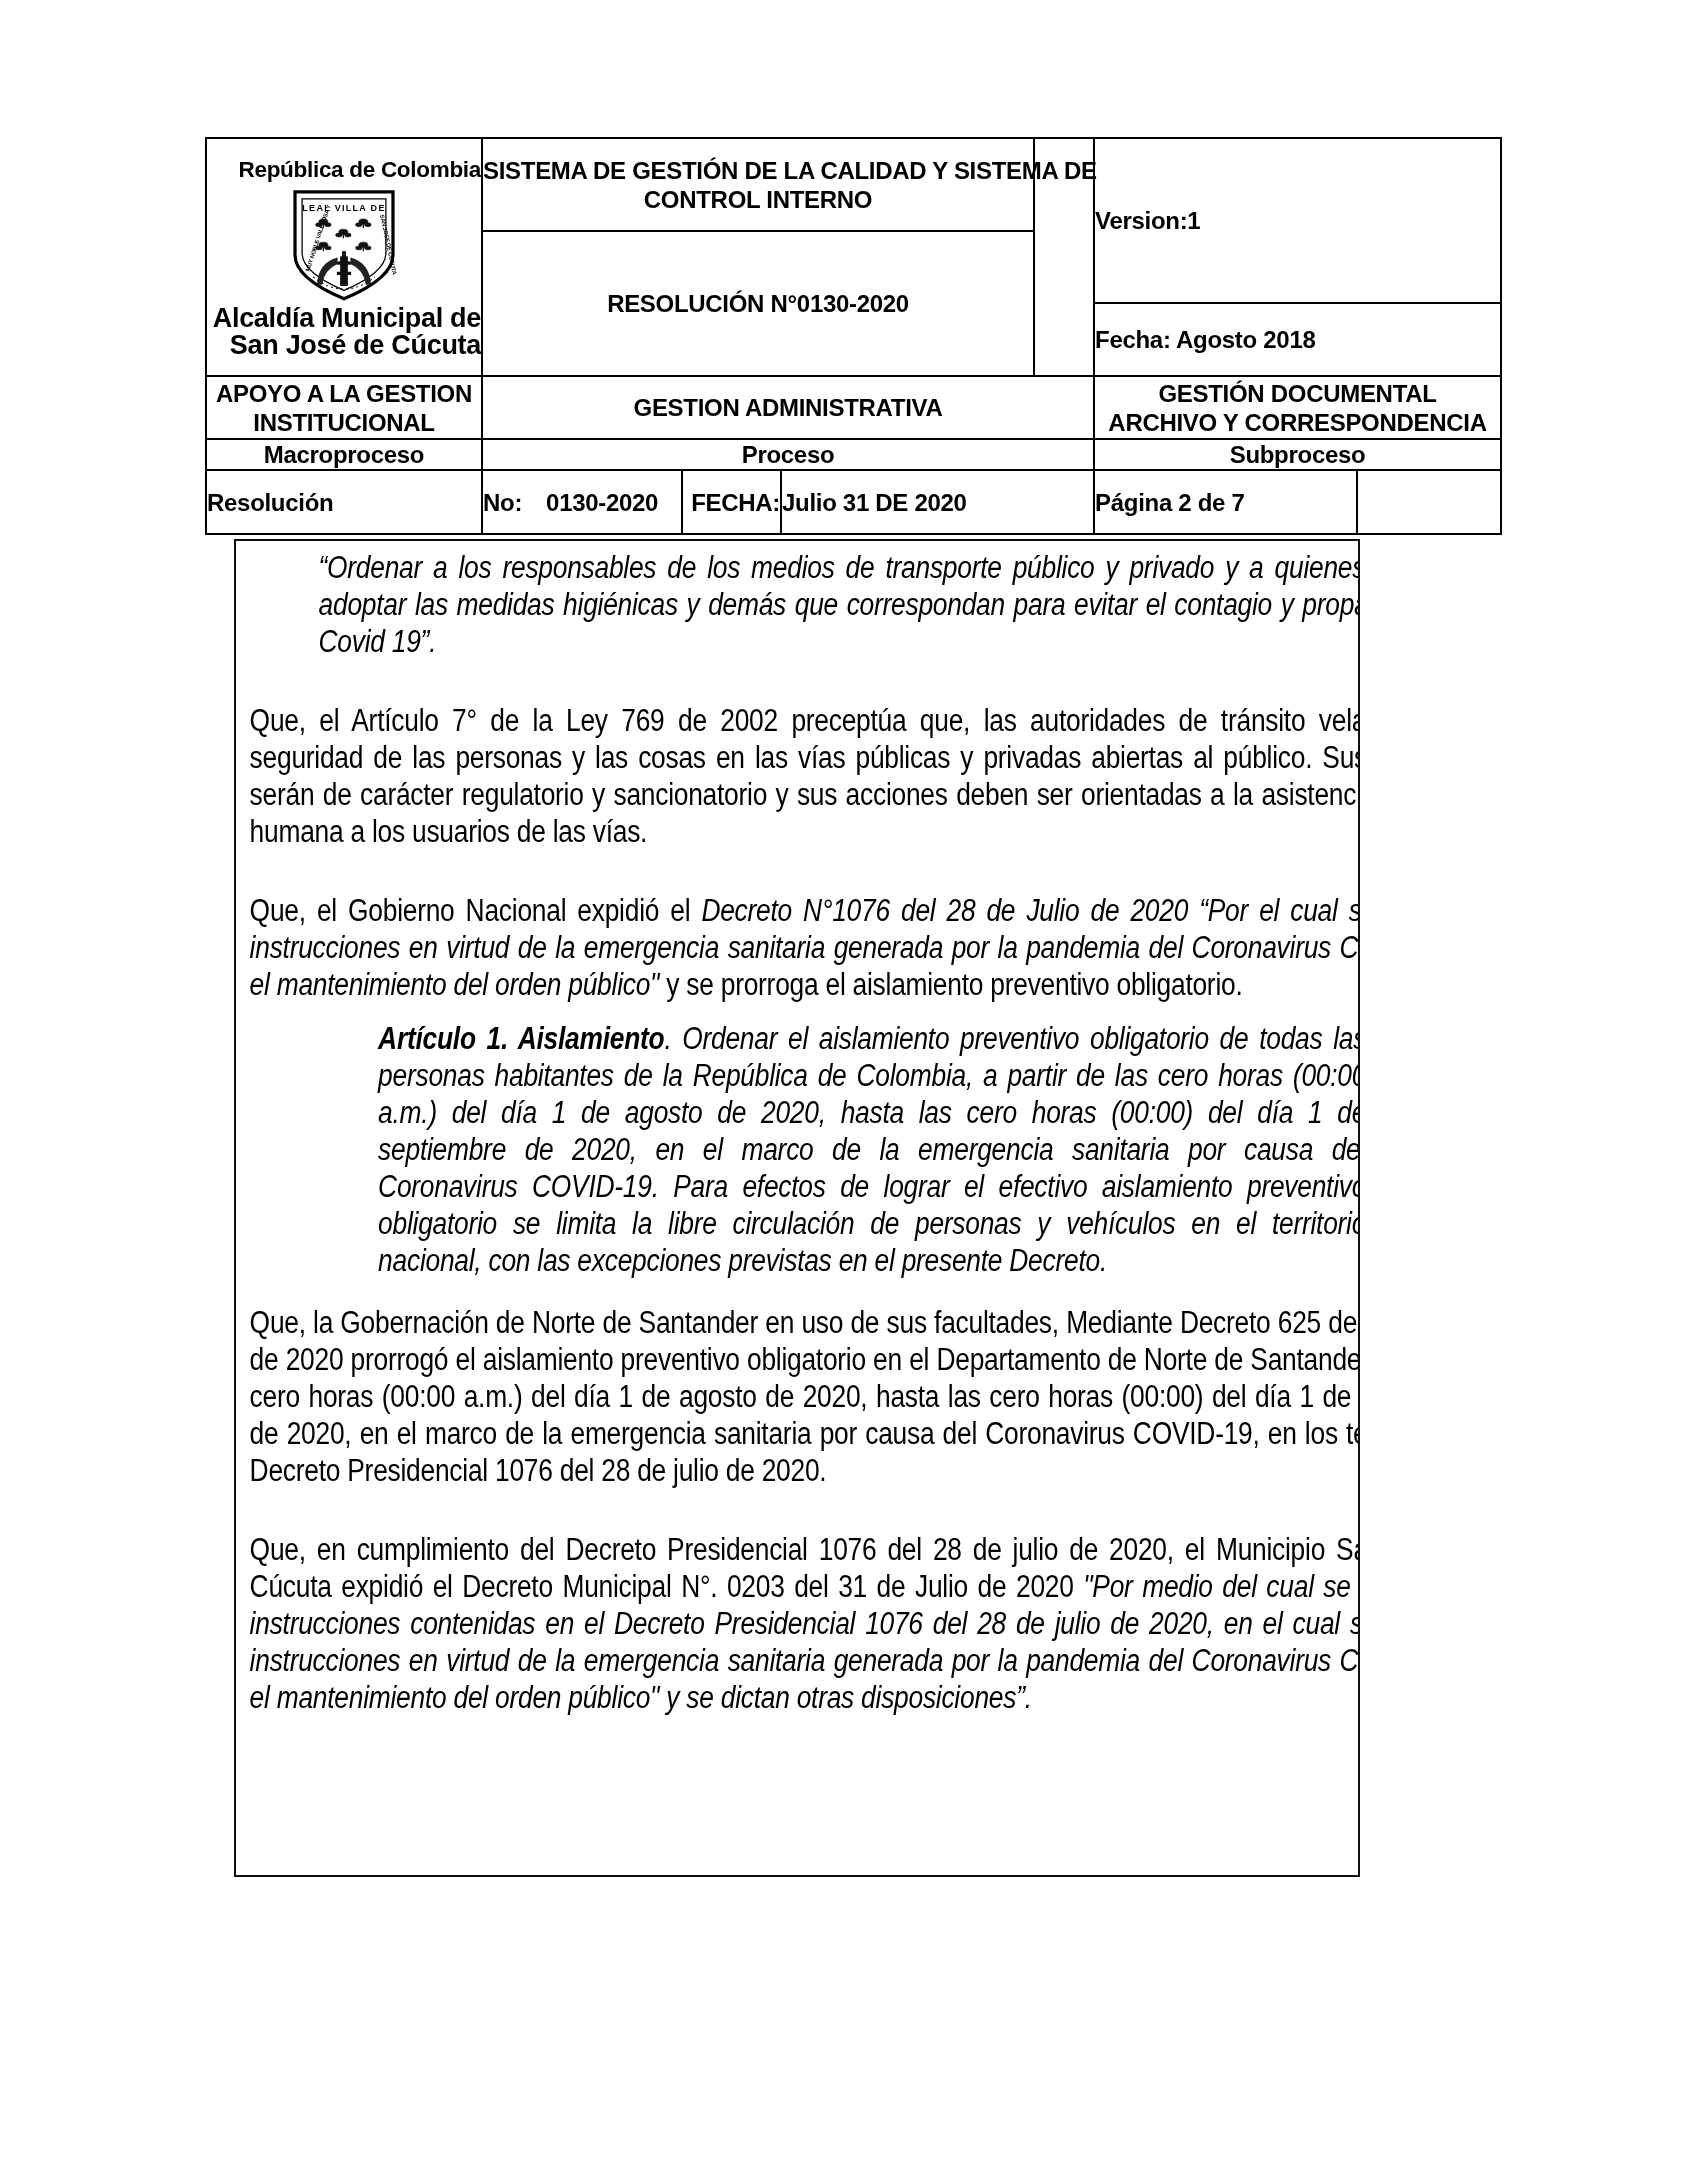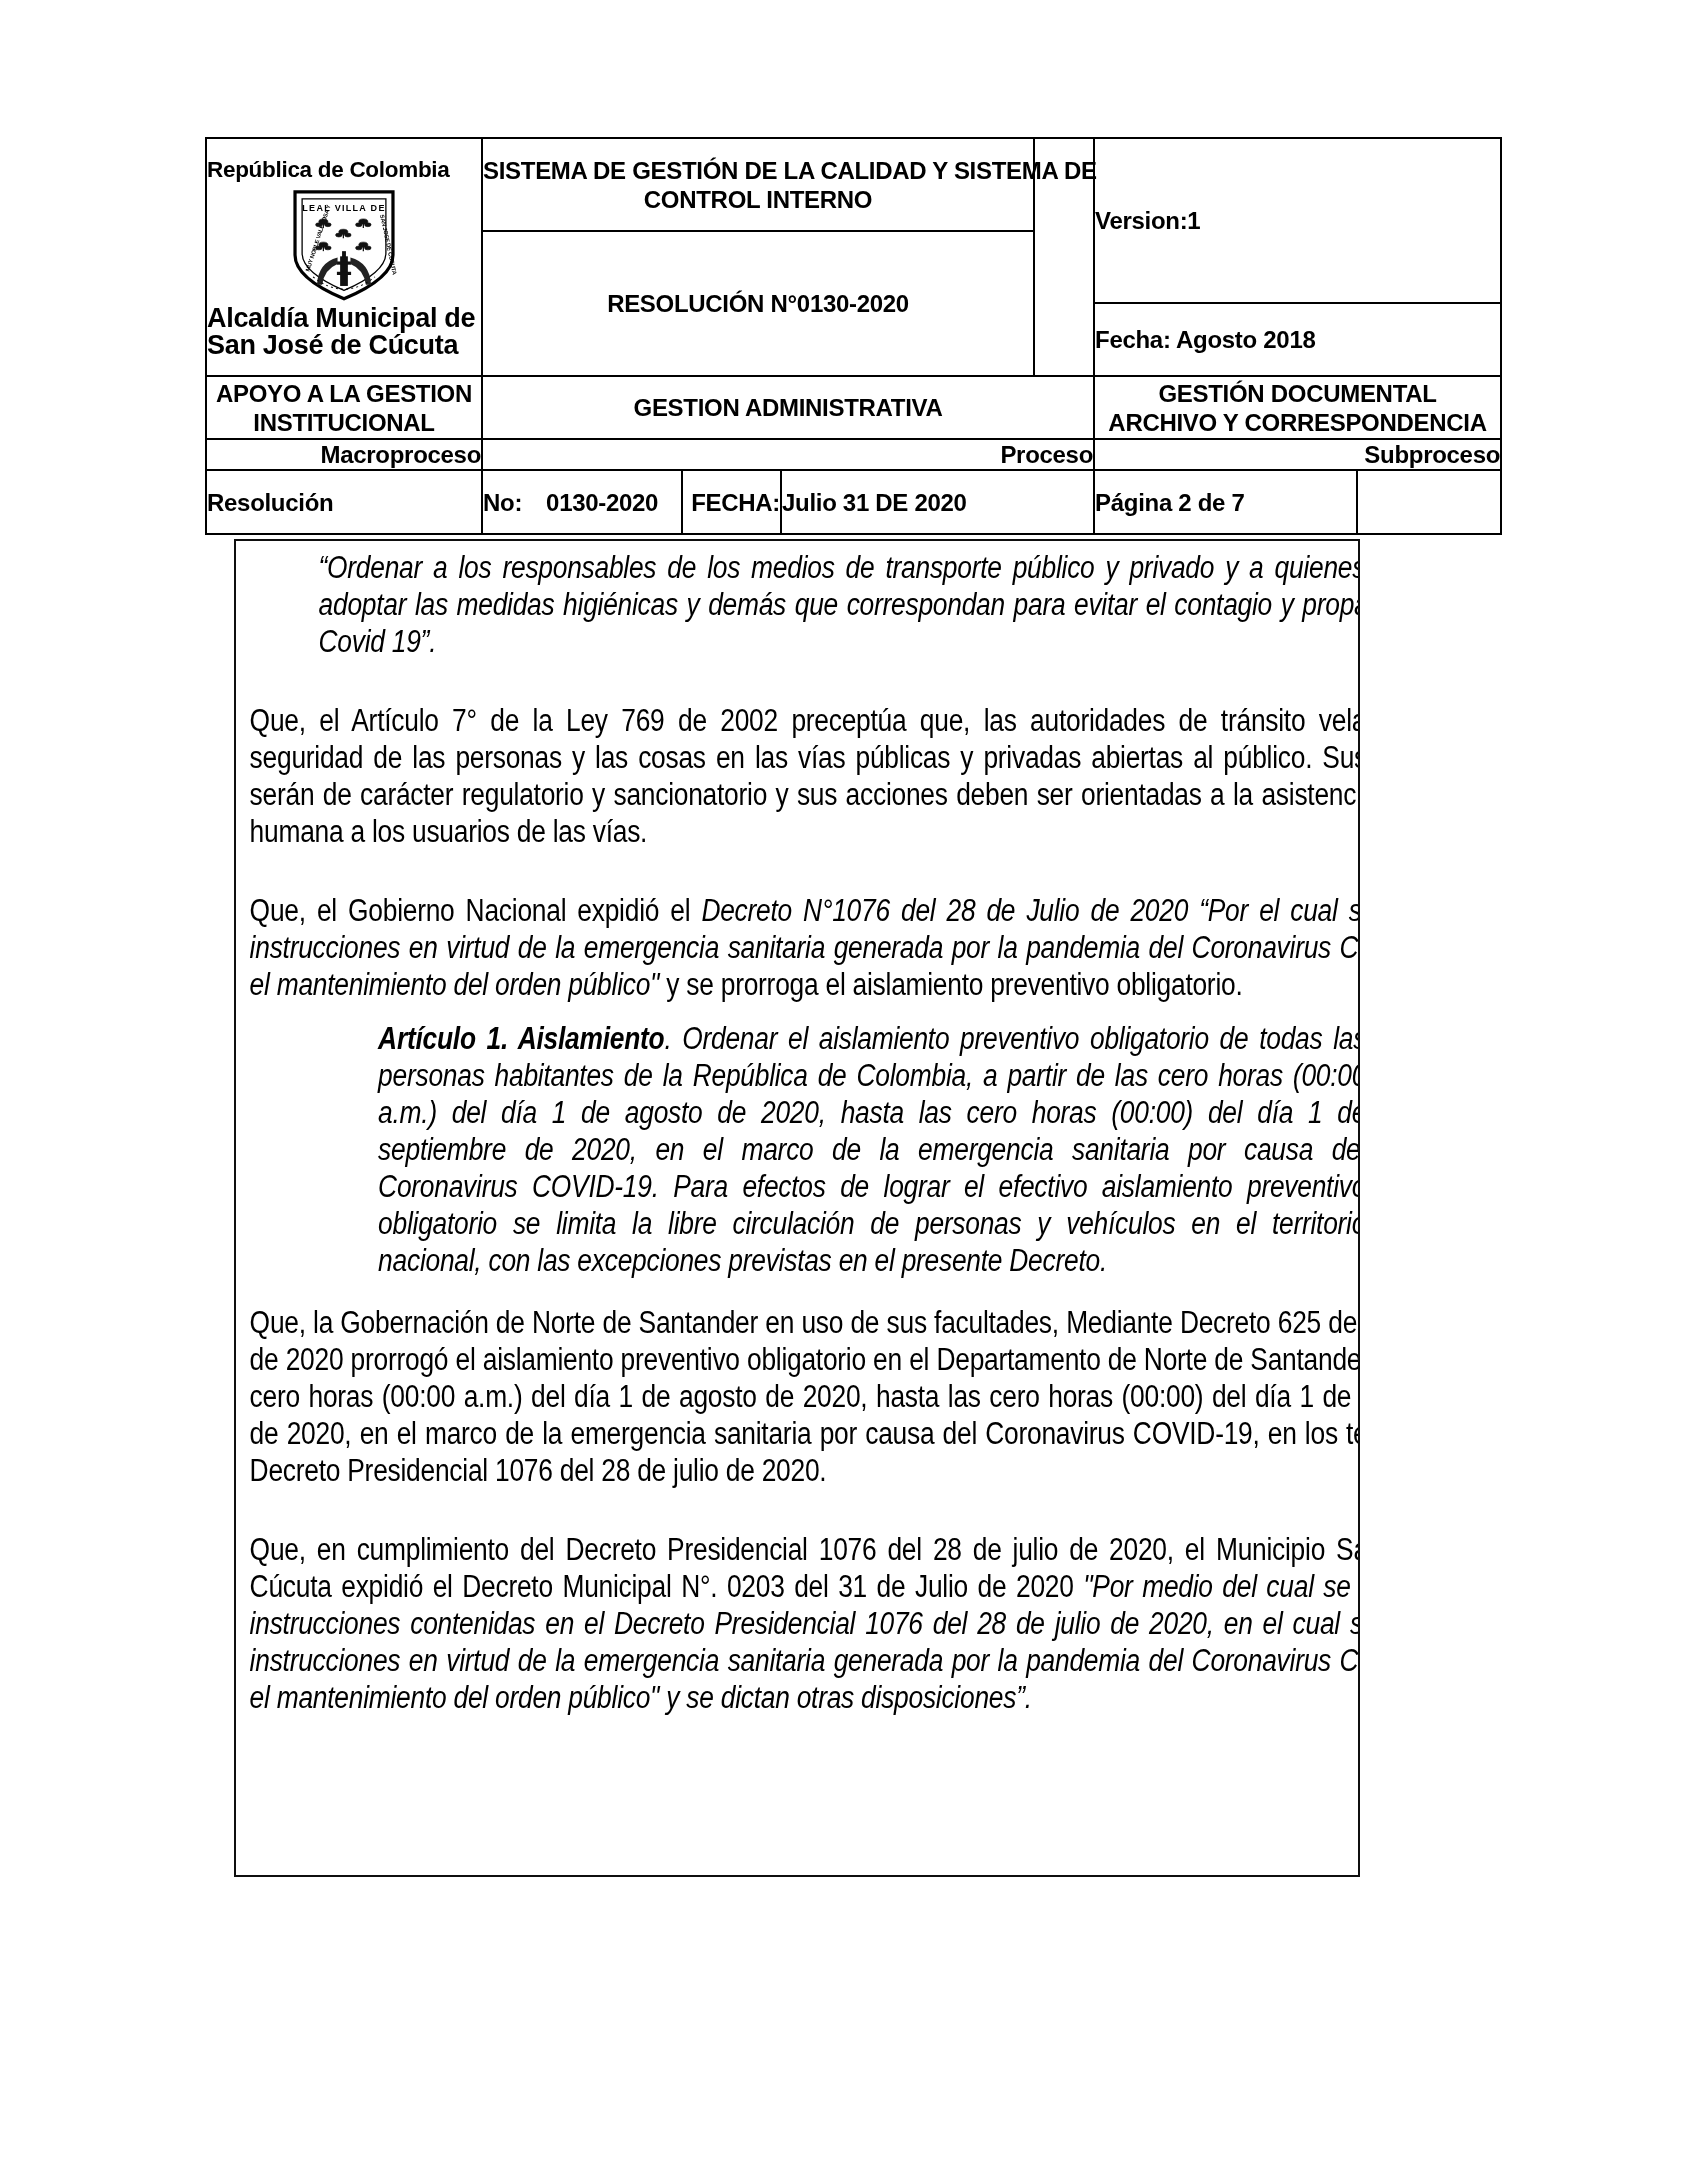--- a/index.html
+++ b/index.html
@@ -20,34 +20,34 @@
   }
   table.hdr td{
     border:2px solid #000;
     padding:0;vertical-align:middle;
     font-weight:bold;font-size:24px;line-height:29px;
     letter-spacing:-0.3px;
   }
   tr.rA{height:93px}tr.rB{height:72px}tr.rC{height:73px}
   tr.rD{height:63px}tr.rE{height:30px}tr.rF{height:64px}
 
-  td.logo-cell{text-align:left;vertical-align:top;padding-top:17px;}
+  td.logo-cell{text-align:right;vertical-align:top;padding-top:17px;}
   .republic{font-size:22.5px;font-weight:bold;}
   .emblem{display:block;margin:4px auto 1.3px auto;}
   .municipality{font-size:27px;font-weight:bold;line-height:27px;}
 
   td.sistema-cell{text-align:center;font-size:22px;line-height:28px;}
   td.sistema-cell span{white-space:nowrap;}
   td.resolucion-cell{text-align:center;font-size:42px;letter-spacing:-0.7px;}
   td.version-cell,td.fechahdr-cell{text-align:left;padding-left:13.2px;font-size:24.5px;}
   td.apoyo-cell{text-align:center;font-size:23px;line-height:29px;}
   td.gadm-cell{text-align:center;font-size:23px;}
   td.gdoc-cell{text-align:center;font-size:23px;line-height:28.4px;}
   td.gdoc-cell span{white-space:nowrap;}
-  td.proc-label{text-align:right;font-size:22.5px;border-radius:7px;}
+  td.proc-label{text-align:center;font-size:22.5px;border-radius:7px;}
   td.doctype-cell{text-align:left;padding-left:12px;font-size:24.5px;}
   td.no-cell{text-align:left;padding-left:9.3px;font-size:24.5px;}
   .no-gap{margin-left:24px;}
   td.flabel-cell{text-align:right;padding-left:5.3px;font-size:24px;letter-spacing:-0.7px;border-radius:15px;}
   td.fvalue-cell{text-align:left;padding-left:10.6px;font-size:24.5px;}
   td.pagina-cell{vertical-align:top;text-align:left;padding:5.3px 0 0 8px;
     font-weight:400;font-size:24px;letter-spacing:0;margin-top:9px;}
 
   
   .body-frame{

